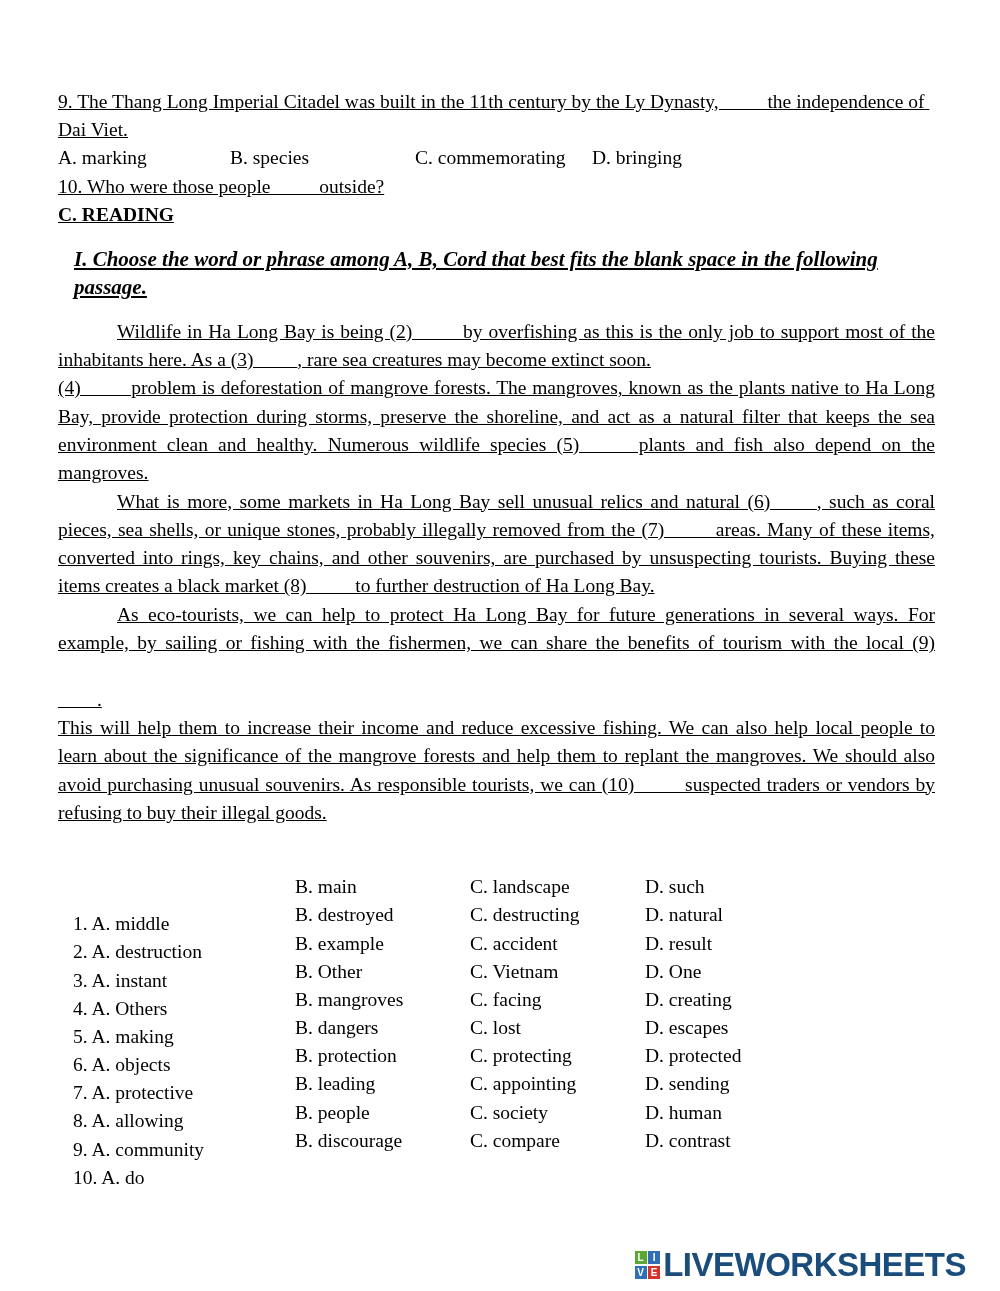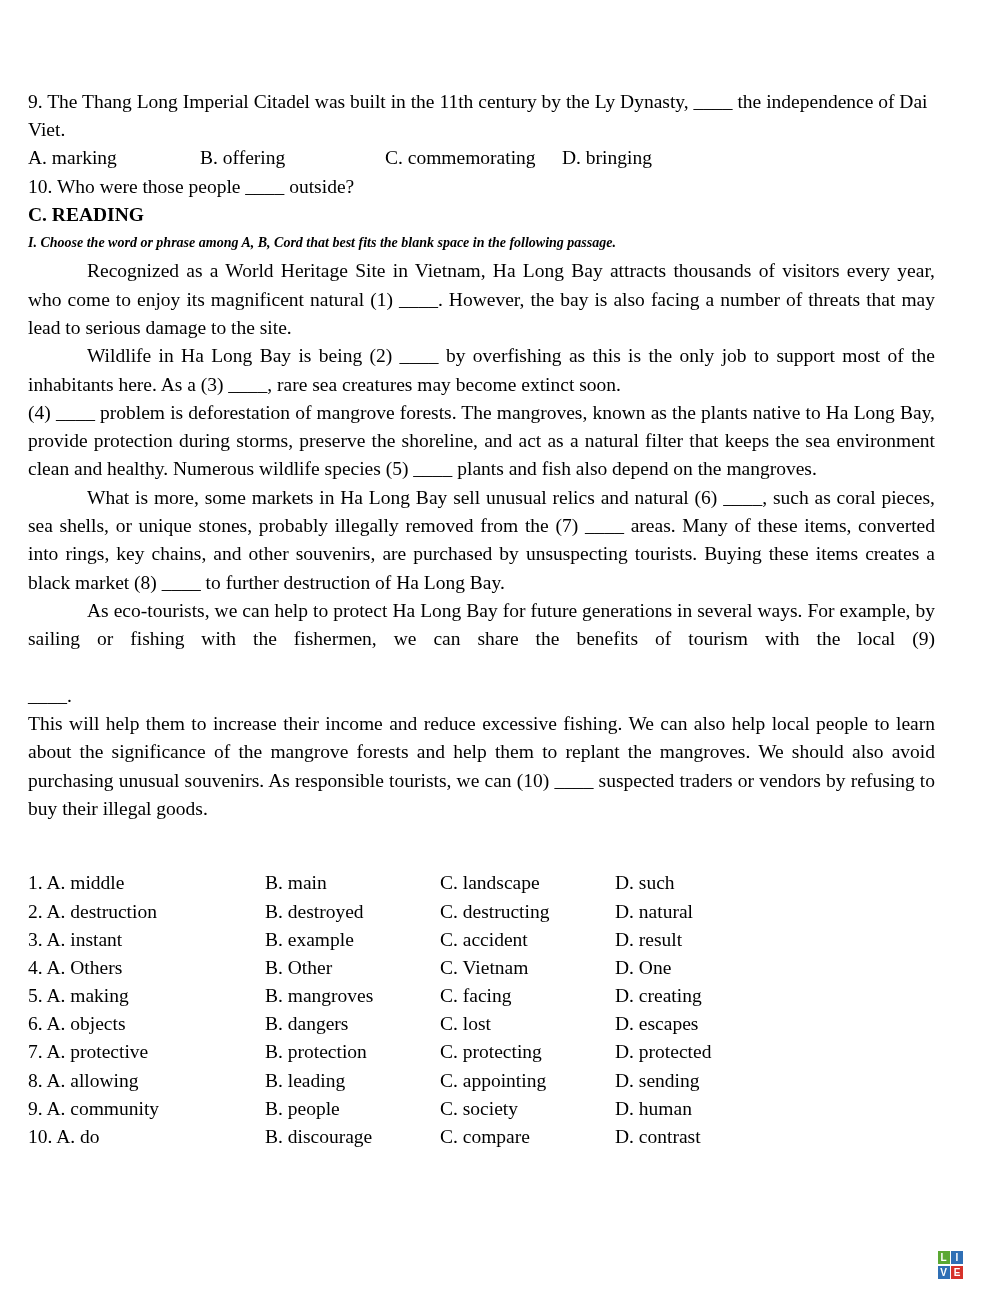--- a/index.html
+++ b/index.html
@@ -15,21 +15,22 @@
     position: relative;
     overflow: hidden;
   }
 
   .page {
     position: absolute;
     left: 0; top: 0;
     width: 980px;
     height: 1291px;
     box-sizing: border-box;
-    padding: 88px 45px 0 28px;
+    padding: 88px 45px 0 58px;
+    text-decoration: underline;
   }
 
   
   .q-line {
     font-size: 19.5px;
     line-height: 28.2px;
     margin: 0;
     white-space: pre-wrap;
   }
 
@@ -47,25 +48,25 @@
   .opt-c { left: 357px; }
   .opt-d { left: 534px; }
 
   .section-head {
     font-size: 19.5px;
     line-height: 28.2px;
     font-weight: bold;
     margin: 0;
   }
   .section-instr {
-    font-size: 14px;
+    font-size: 21px;
     line-height: 28.4px;
     font-weight: bold;
     font-style: italic;
-    margin: 0;
+    margin: 16px;
   }
 
   .passage-p {
     font-size: 19.5px;
     line-height: 28.3px;
     margin: 0;
     text-align: justify;
     text-justify: inter-word;
   }
   .passage-p.indent { text-indent: 59px; }
@@ -83,21 +84,21 @@
     margin-top: 46px;
   }
   .ans-row {
     font-size: 19.5px;
     line-height: 28.2px;
     position: relative;
     height: 28.2px;
     white-space: nowrap;
   }
   .ans-row > span { position: absolute; top: 0; }
-  .ans-a { left: 0px; }
+  .ans-a { left: 15px; margin-top: 37px; }
   .ans-b { left: 237px; }
   .ans-c { left: 412px; }
   .ans-d { left: 587px; }
 
   
   .lw-logo {
     position: absolute;
     right: 14px;
     bottom: 6px;
     display: flex;
@@ -130,31 +131,30 @@
   }
 </style>
 </head>
 <body>
 
 <div class="page">
 
   <p class="q-line">9. The Thang Long Imperial Citadel was built in the 11th century by the Ly Dynasty, ____ the independence of Dai Viet.</p>
   <div class="opt-row">
     <span class="opt-a">A. marking</span>
-    <span class="opt-b">B. offering</span>
+    <span class="opt-b">B. species</span>
     <span class="opt-c">C. commemorating</span>
     <span class="opt-d">D. bringing</span>
   </div>
 
   <p class="q-line">10. Who were those people ____ outside?</p>
 
   <p class="section-head">C. READING</p>
   <p class="section-instr">I. Choose the word or phrase among A, B, Cord that best fits the blank space in the following passage.</p>
 
-  <p class="passage-p indent">Recognized as a World Heritage Site in Vietnam, Ha Long Bay attracts thousands of visitors every year, who come to enjoy its magnificent natural (1) ____. However, the bay is also facing a number of threats that may lead to serious damage to the site.</p>
   <p class="passage-p indent">Wildlife in Ha Long Bay is being (2) ____ by overfishing as this is the only job to support most of the inhabitants here. As a (3) ____, rare sea creatures may become extinct soon.</p>
   <p class="passage-p noindent">(4) ____ problem is deforestation of mangrove forests. The mangroves, known as the plants native to Ha Long Bay, provide protection during storms, preserve the shoreline, and act as a natural filter that keeps the sea environment clean and healthy. Numerous wildlife species (5) ____ plants and fish also depend on the mangroves.</p>
   <p class="passage-p indent">What is more, some markets in Ha Long Bay sell unusual relics and natural (6) ____, such as coral pieces, sea shells, or unique stones, probably illegally removed from the (7) ____ areas. Many of these items, converted into rings, key chains, and other souvenirs, are purchased by unsuspecting tourists. Buying these items creates a black market (8) ____ to further destruction of Ha Long Bay.</p>
   <p class="passage-p indent force-just">As eco-tourists, we can help to protect Ha Long Bay for future generations in several ways. For example, by sailing or fishing with the fishermen, we can share the benefits of tourism with the local (9)</p>
   <p class="passage-p noindent">____.</p>
   <p class="passage-p noindent">This will help them to increase their income and reduce excessive fishing. We can also help local people to learn about the significance of the mangrove forests and help them to replant the mangroves. We should also avoid purchasing unusual souvenirs. As responsible tourists, we can (10) ____ suspected traders or vendors by refusing to buy their illegal goods.</p>
 
   <div class="answers">
     <div class="ans-row">
       <span class="ans-a">1. A. middle</span>
@@ -218,15 +218,16 @@
     </div>
   </div>
 
   <div class="lw-logo">
     <div class="lw-mark">
       <div class="lw-cell" style="background: rgb(90, 168, 50);">L</div>
       <div class="lw-cell" style="background: rgb(47, 111, 181);">I</div>
       <div class="lw-cell" style="background: rgb(47, 111, 181);">V</div>
       <div class="lw-cell" style="background: rgb(214, 50, 42);">E</div>
     </div>
+    <div class="lw-word" style="color: rgb(26, 76, 124);">LIVEWORKSHEETS</div>
   </div>
 
 </div>
 
 </body></html>

